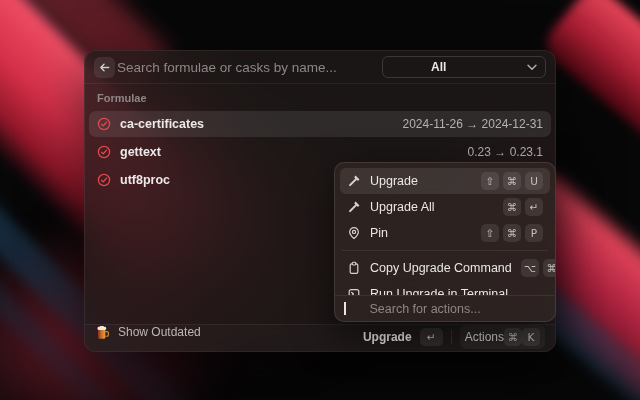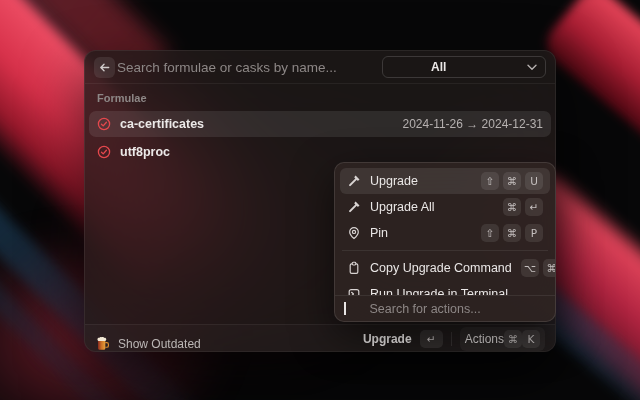--- a/index.html
+++ b/index.html
@@ -54,21 +54,21 @@
   .list{padding:6px 4px;}
   .section-label{padding:2px 8px 7px;font-size:11px;font-weight:600;color:#8d8786;}
   .row{height:26px;margin-bottom:2px;border-radius:7px;display:flex;align-items:center;
     padding:0 8px;gap:9px;cursor:pointer;}
   .row.selected{background:rgba(255,255,255,.09);}
   .row-name{font-size:12.5px;font-weight:600;color:#ece9e8;}
   .row-detail{margin-left:auto;font-size:12px;color:#b6b1b0;}
 
   .win-footer{position:absolute;left:0;right:0;bottom:0;height:27px;
     border-top:1px solid rgba(255,255,255,.06);background:rgba(255,255,255,.02);
-    display:flex;align-items:flex-end;padding:0 10px;gap:8px;}
+    display:flex;align-items:flex-start;padding:0 10px;gap:8px;}
   .footer-label{font-size:12px;color:#bcb7b6;}
   .footer-right{margin-left:auto;display:flex;align-items:center;gap:8px;}
   .primary-label{font-size:12px;font-weight:700;color:#ece9e8;}
   .v-div{width:1px;height:14px;background:rgba(255,255,255,.10);}
   .actions-group{display:flex;align-items:center;padding:3px 5px;border-radius:6px;
     background:rgba(255,255,255,.05);cursor:pointer;}
   .actions-label{font-size:12px;color:#d8d4d3;}
 
   .key{min-width:18px;height:18px;padding:0 3px;border-radius:5px;background:rgba(255,255,255,.09);
     color:#c6c1c0;font-size:10.5px;display:flex;align-items:center;justify-content:center;
@@ -139,20 +139,30 @@
       <span class="icon">
         <svg width="14" height="14" viewBox="0 0 14 14">
             <circle cx="7" cy="7" r="5.6" stroke="#e5484d" fill="none" stroke-width="1.3"></circle>
             <path d="M4.5 7.3 l1.7 1.6 3.2-3.6" stroke="#e5484d" fill="none" stroke-width="1.3" stroke-linecap="round" stroke-linejoin="round"></path>
           </svg>
       </span>
       <span class="row-name">ca-certificates</span>
       <span class="row-detail">2024-11-26 → 2024-12-31</span>
     </div>
 
+    <div class="row">
+      <span class="icon">
+        <svg width="14" height="14" viewBox="0 0 14 14">
+            <circle cx="7" cy="7" r="5.6" stroke="#e5484d" fill="none" stroke-width="1.3"></circle>
+            <path d="M4.5 7.3 l1.7 1.6 3.2-3.6" stroke="#e5484d" fill="none" stroke-width="1.3" stroke-linecap="round" stroke-linejoin="round"></path>
+          </svg>
+      </span>
+      <span class="row-name">gettext</span>
+      <span class="row-detail">0.23 → 0.23.1</span>
+    </div>
 
     <div class="row">
       <span class="icon">
         <svg width="14" height="14" viewBox="0 0 14 14">
             <circle cx="7" cy="7" r="5.6" stroke="#e5484d" fill="none" stroke-width="1.3"></circle>
             <path d="M4.5 7.3 l1.7 1.6 3.2-3.6" stroke="#e5484d" fill="none" stroke-width="1.3" stroke-linecap="round" stroke-linejoin="round"></path>
           </svg>
       </span>
       <span class="row-name">utf8proc</span>
       <span class="row-detail"></span>

